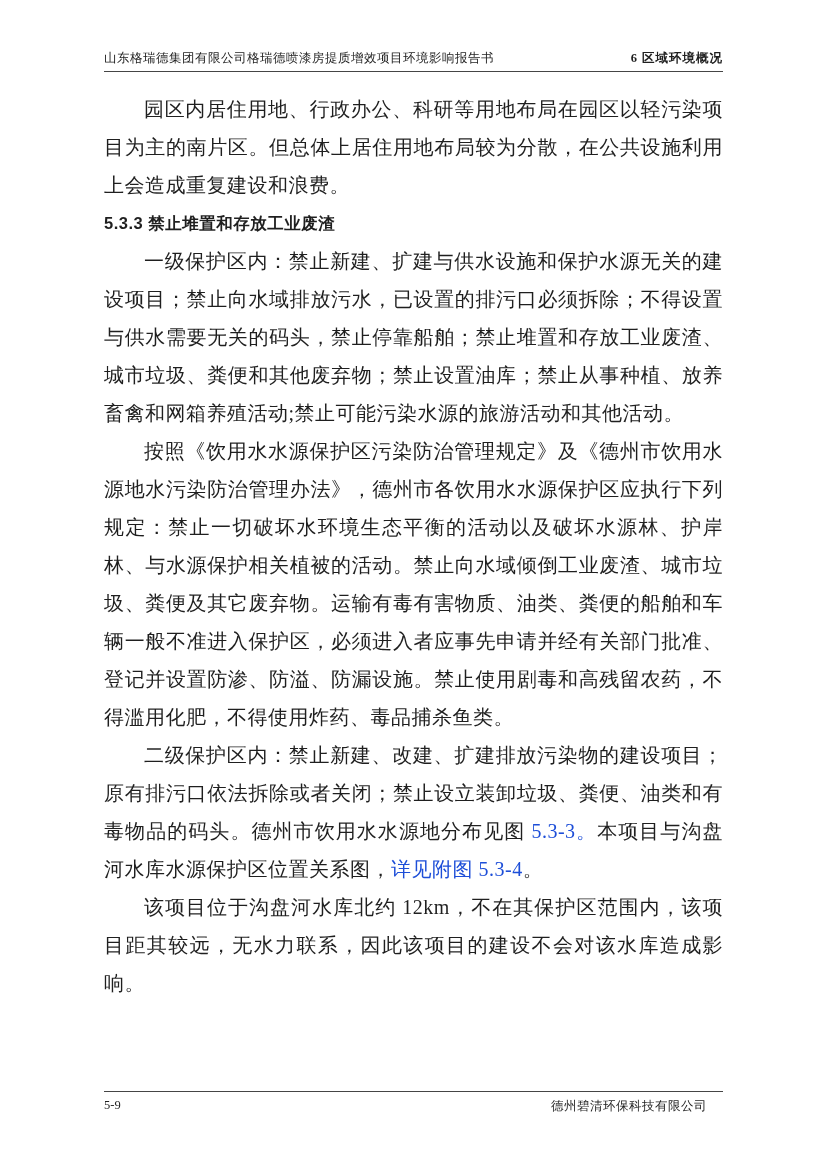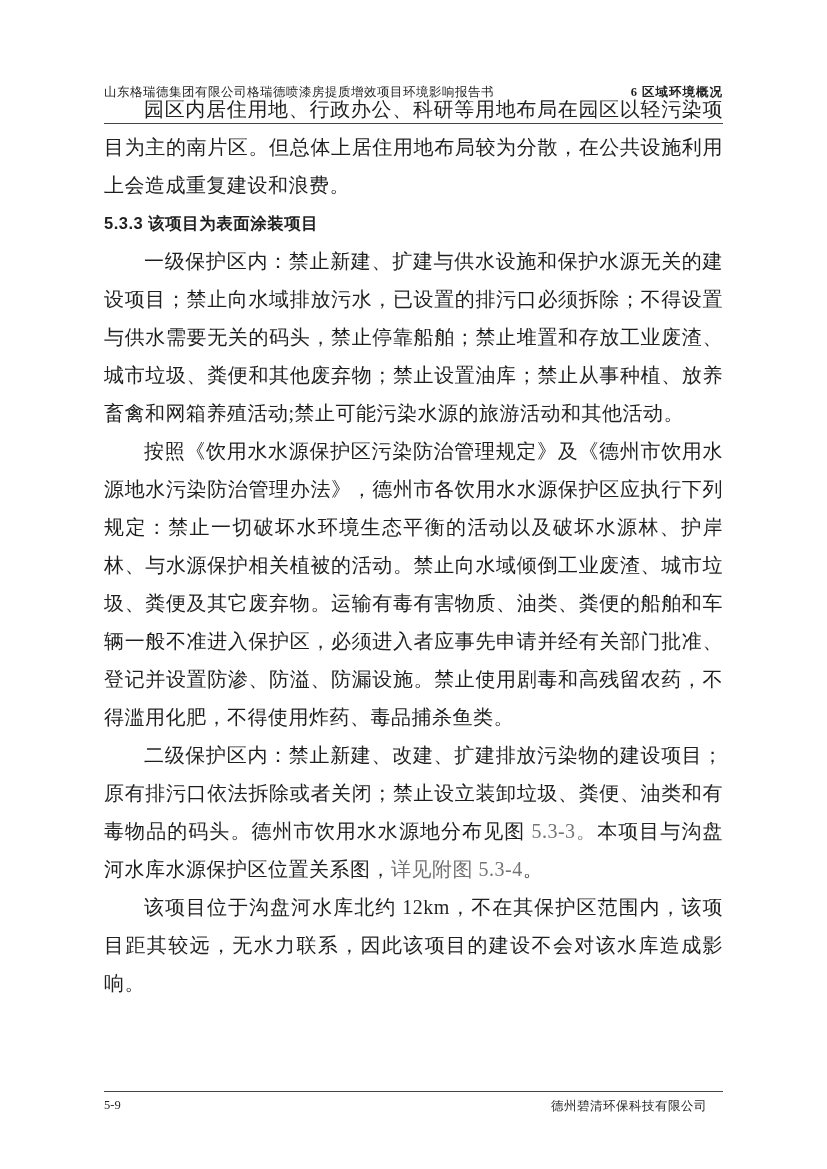--- a/index.html
+++ b/index.html
@@ -12,22 +12,21 @@
     color: #1f1f1f;
     overflow: hidden;
   }
   .header {
     position: absolute;
     top: 50px; left: 104px; width: 619px;
     display: flex; justify-content: space-between; 
     font-size: 12.5px;
     letter-spacing: 0.5px;
     border-bottom: 1.5px solid #454545;
-    padding-bottom: 22px;
-    margin-top: 34px;
+    padding-bottom: 4px;
   }
   .header .hdr-right { font-weight: bold; letter-spacing: 1px; }
   .content {
     position: absolute;
     top: 90px; left: 104px; width: 619px;
   }
   .para {
     margin: 0;
     font-size: 20px;
     line-height: 38px;
@@ -38,21 +37,21 @@
   }
   .heading {
     margin: 0;
     font-size: 16.5px;
     font-weight: bold;
     line-height: 38px;
     text-indent: 0;
     font-family: "Liberation Sans", "DejaVu Sans", sans-serif;
     letter-spacing: 0.5px;
   }
-  .red { color: #737373; }
+  .red { color: #1d4ed8; }
   .footer {
     position: absolute;
     top: 1091px; left: 104px; width: 619px; height: 30px;
     border-top: 1.5px solid #454545;
     font-size: 12.5px;
   }
   .footer .page-num {
     position: absolute; left: 0; right: 0; top: 6px;
     text-align: left;
   }
@@ -66,21 +65,21 @@
 
 <div class="page">
 
   <div class="header">
     <span class="hdr-left">山东格瑞德集团有限公司格瑞德喷漆房提质增效项目环境影响报告书</span>
     <span class="hdr-right">6 区域环境概况</span>
   </div>
 
   <div class="content">
     <p class="para">园区内居住用地、行政办公、科研等用地布局在园区以轻污染项目为主的南片区。但总体上居住用地布局较为分散，在公共设施利用上会造成重复建设和浪费。</p>
-    <h3 class="heading">5.3.3 该项目为表面涂装项目</h3>
+    <h3 class="heading">5.3.3 禁止堆置和存放工业废渣</h3>
     <p class="para">一级保护区内：禁止新建、扩建与供水设施和保护水源无关的建设项目；禁止向水域排放污水，已设置的排污口必须拆除；不得设置与供水需要无关的码头，禁止停靠船舶；禁止堆置和存放工业废渣、城市垃圾、粪便和其他废弃物；禁止设置油库；禁止从事种植、放养畜禽和网箱养殖活动;禁止可能污染水源的旅游活动和其他活动。</p>
     <p class="para">按照《饮用水水源保护区污染防治管理规定》及《德州市饮用水源地水污染防治管理办法》，德州市各饮用水水源保护区应执行下列规定：禁止一切破坏水环境生态平衡的活动以及破坏水源林、护岸林、与水源保护相关植被的活动。禁止向水域倾倒工业废渣、城市垃圾、粪便及其它废弃物。运输有毒有害物质、油类、粪便的船舶和车辆一般不准进入保护区，必须进入者应事先申请并经有关部门批准、登记并设置防渗、防溢、防漏设施。禁止使用剧毒和高残留农药，不得滥用化肥，不得使用炸药、毒品捕杀鱼类。</p>
     <p class="para"><span>二级保护区内：禁止新建、改建、扩建排放污染物的建设项目；原有排污口依法拆除或者关闭；禁止设立装卸垃圾、粪便、油类和有毒物品的码头。德州市饮用水水源地分布见图 </span><span class="red">5.3-3。</span><span>本项目与沟盘河水库水源保护区位置关系图，</span><span class="red">详见附图 5.3-4</span><span>。</span></p>
     <p class="para">该项目位于沟盘河水库北约 12km，不在其保护区范围内，该项目距其较远，无水力联系，因此该项目的建设不会对该水库造成影响。</p>
   </div>
 
   <div class="footer">
     <span class="page-num">5-9</span>
     <span class="company">德州碧清环保科技有限公司</span>
   </div>

